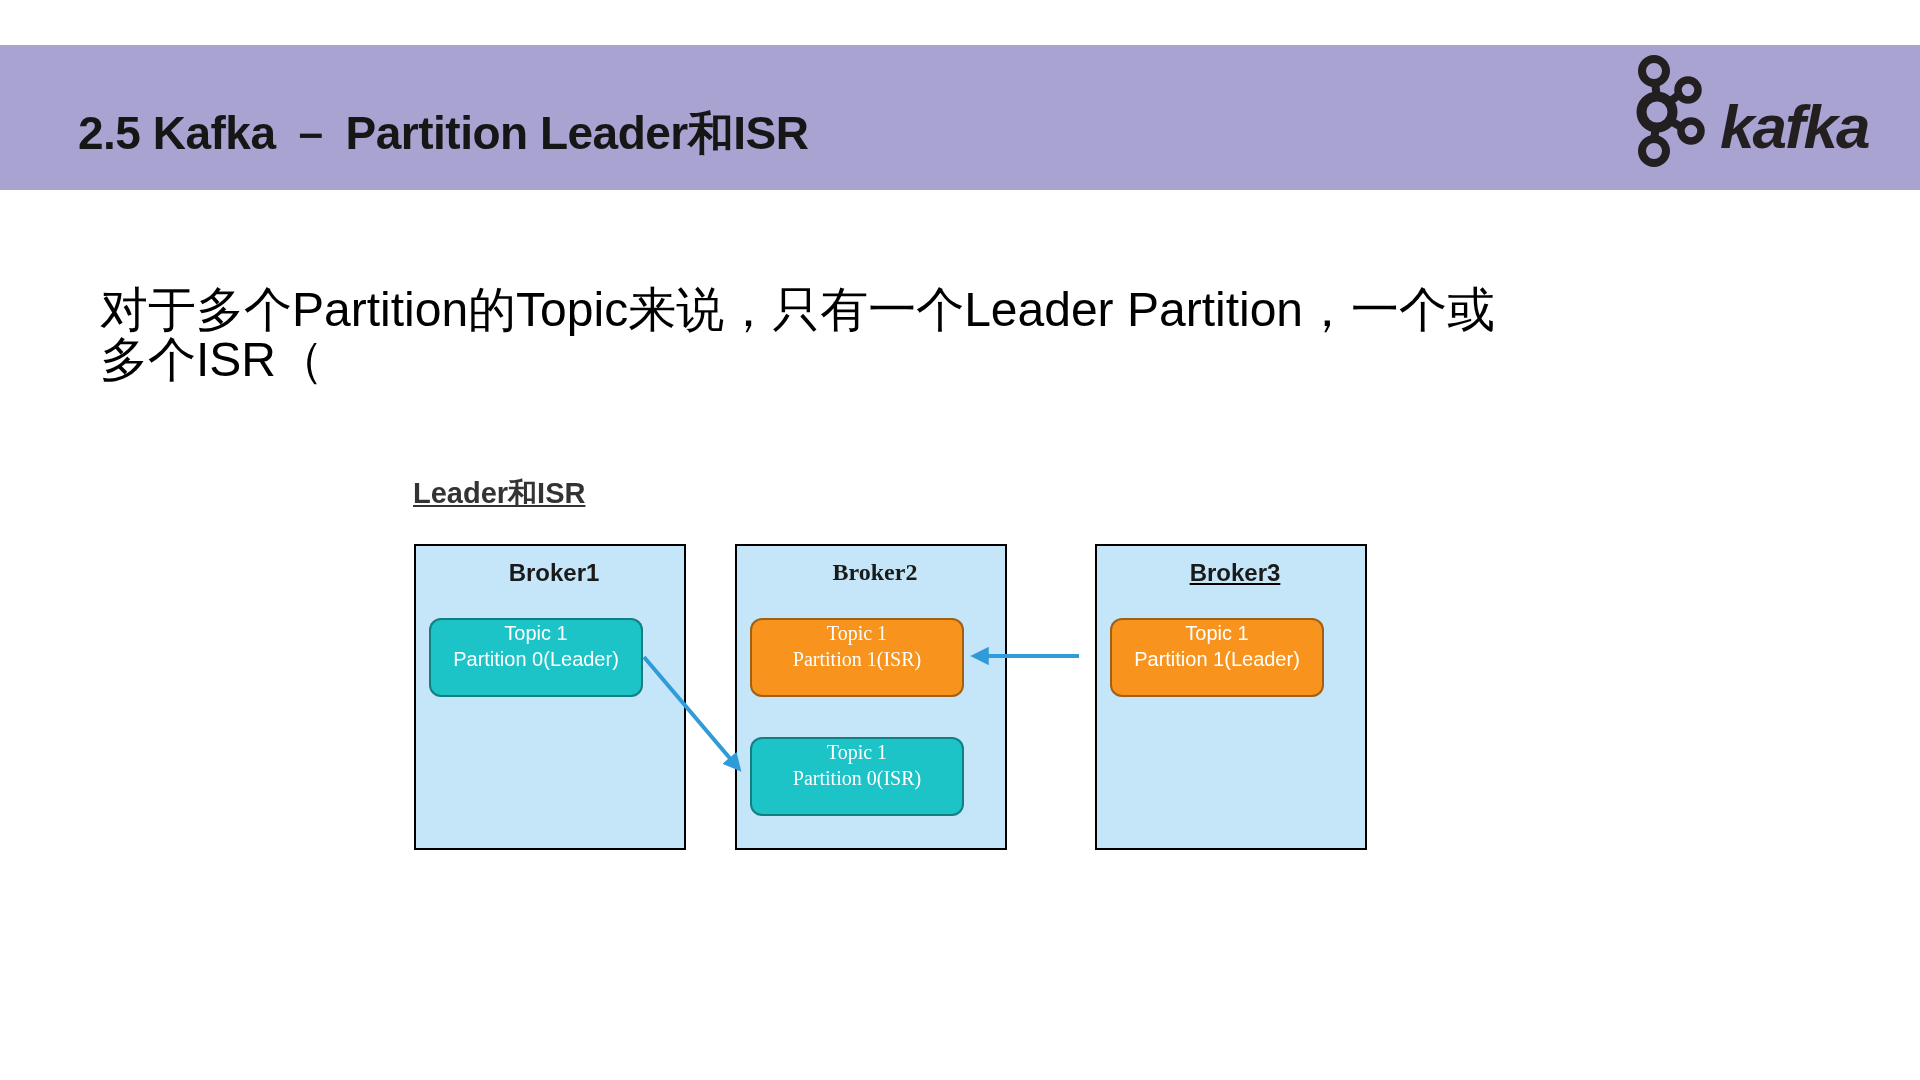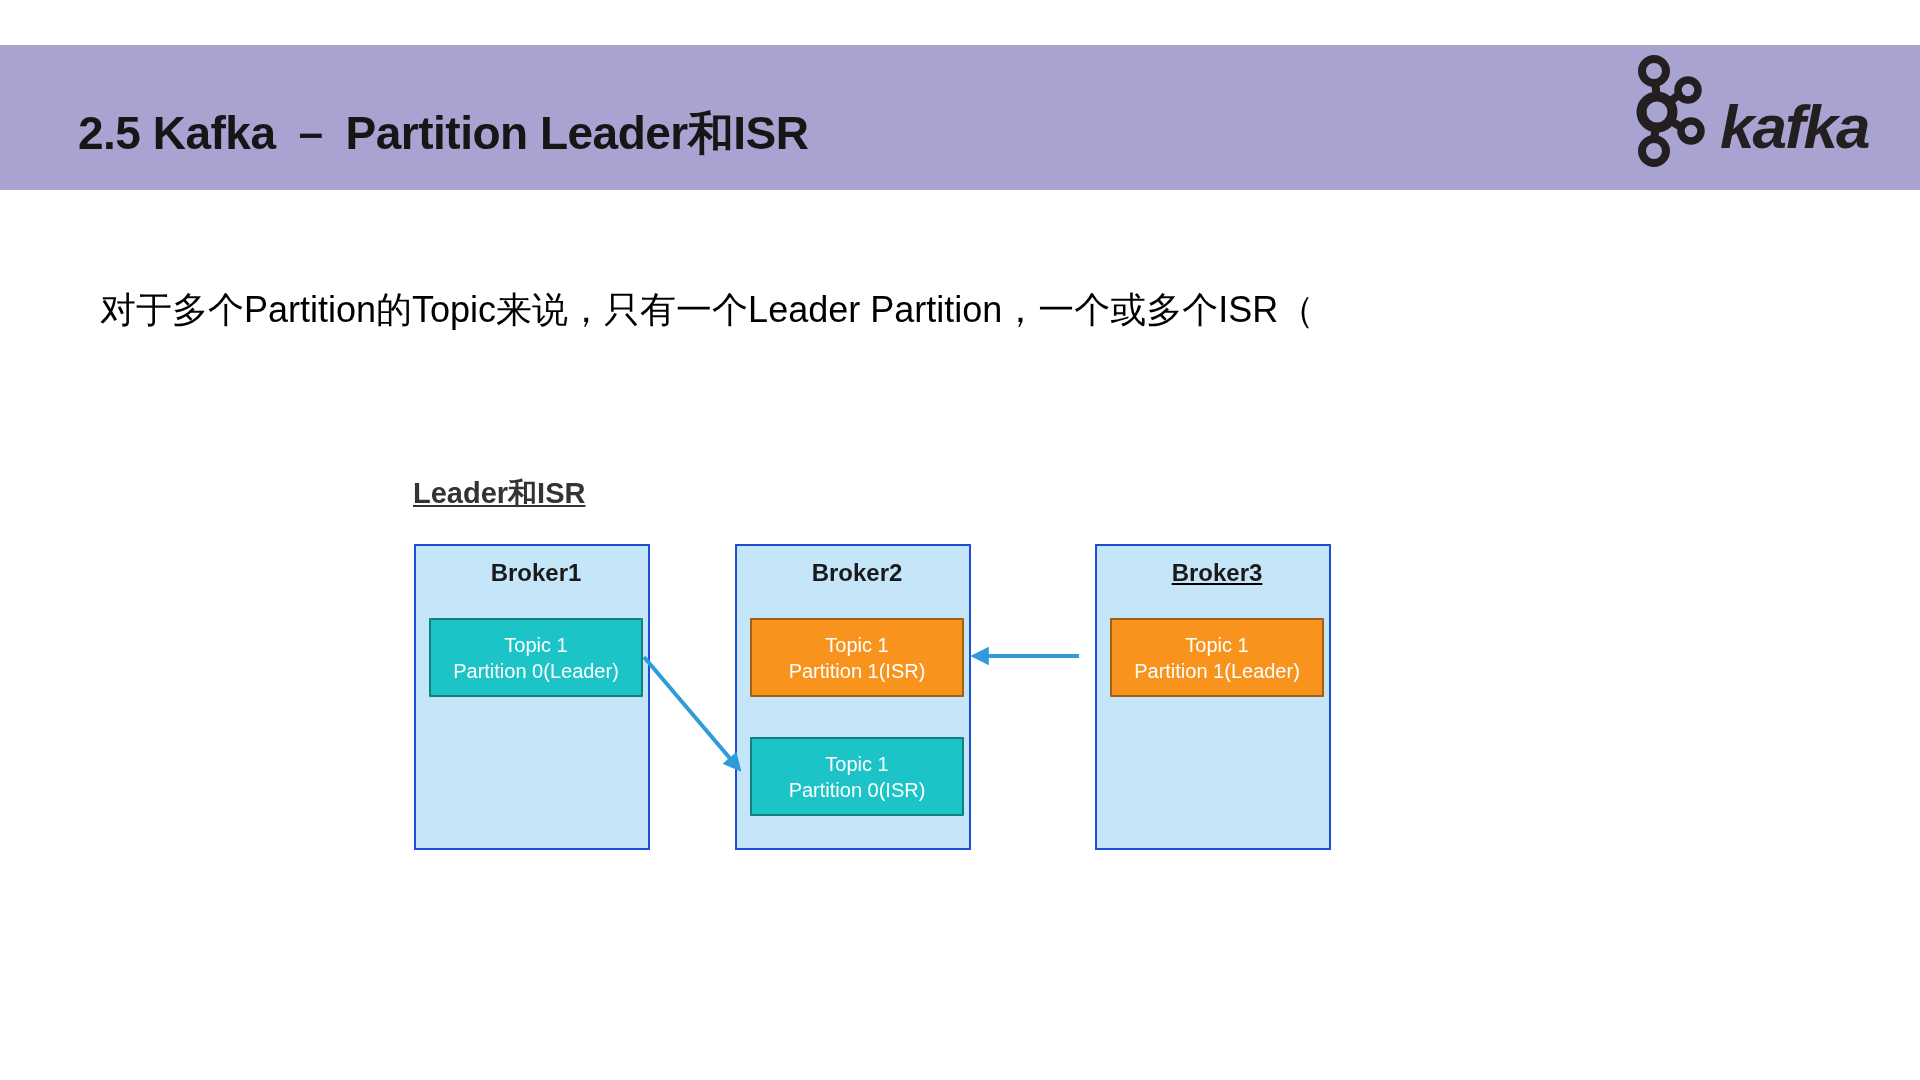--- a/index.html
+++ b/index.html
@@ -15,42 +15,42 @@
   .page-title {
     position:absolute; left:78px; top:0; height:145px;
     display:flex; align-items:center; padding-top:16px;
     font-size:46px; font-weight:bold; color:#161616; letter-spacing:-0.5px;
     white-space:pre;
   }
   .logo-wrap { position:absolute; left:1630px; top:6px; width:260px; height:118px;font-style:italic; }
   
   .body-text {
     position:absolute; left:100px; top:240px; width:1400px;
-    font-size:36px; line-height:50px; color:#000000;
+    font-size:48px; line-height:50px; color:#000000;
   }
   
   .diagram-caption {
     position:absolute; left:413px; top:429px;
     font-size:29px; font-weight:bold; color:#333333;text-decoration:underline;
   }
   .broker {
-    position:absolute; top:499px; width:236px; height:306px;
-    background:#c5e6f8; border:2px solid #1d4ed8; box-sizing:border-box;padding-left:8px;
+    position:absolute; top:499px; width:272px; height:306px;
+    background:#c5e6f8; border:2px solid #000000; box-sizing:border-box;padding-left:8px;
   }
   .broker.b1 { left:414px; }
-  .broker.b2 { left:735px; }
+  .broker.b2 { left:735px;font-family:Liberation Serif, serif; }
   .broker.b3 { left:1095px;text-decoration:underline; }
   .broker-name {
     margin-top:13px; text-align:center;
     font-size:24px; font-weight:bold; color:#1a1a1a;
   }
   .partition {
     position:absolute; left:13px; width:214px; height:79px;
-    border-radius:1px; border:2px solid rgba(0,0,0,0.35); box-sizing:border-box;
-    display:flex; flex-direction:column; align-items:center; justify-content:center;
+    border-radius:12px; border:2px solid rgba(0,0,0,0.35); box-sizing:border-box;
+    display:flex; flex-direction:column; align-items:center; 
     color:#ffffff; font-size:20px; line-height:26px; text-align:center;
   }
   .partition.row1 { top:72px; }
   .partition.row2 { top:191px; }
   .partition.teal   { background:#1cc3c7; }
   .partition.orange { background:#f8941d; }
   .arrow-overlay {
     position:absolute; left:0; top:0; width:1920px; height:1080px;
     pointer-events:none;
   }

